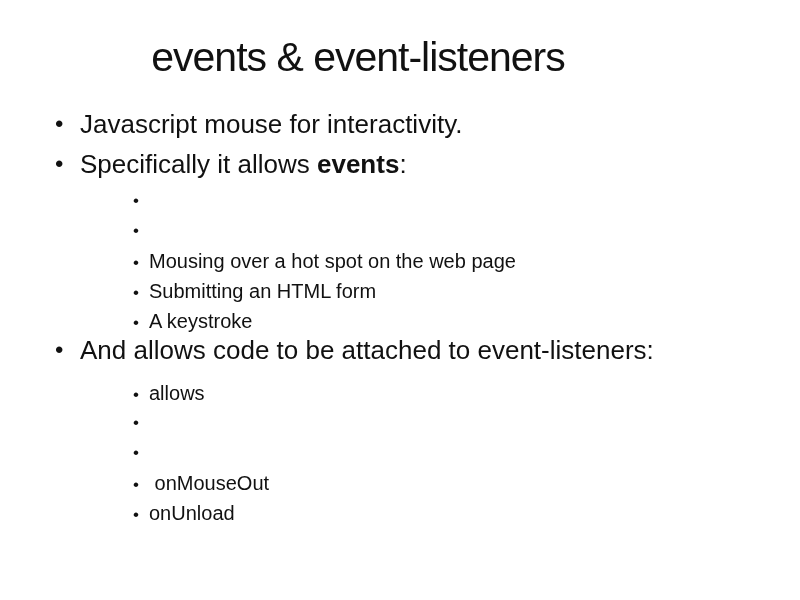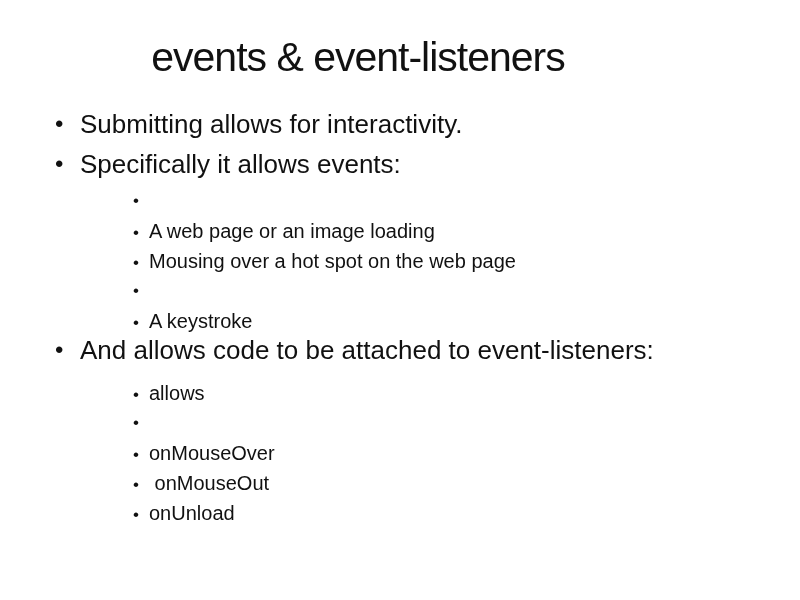--- a/index.html
+++ b/index.html
@@ -38,21 +38,21 @@
   }
   .l1 .bullet {
     flex: none;
     width: 25px;
     font-size: 24px;
   }
   .l1 .label { white-space: pre; }
   #bullet-1 { left: 55px; top: 110px; }
   #bullet-2 { left: 55px; top: 150px; }
   #bullet-3 { left: 55px; top: 336px; }
-  .bold { font-weight: 400; }
+  .bold { font-weight: 700; }
 
   .sublist {
     position: absolute;
     left: 133px;
     font-size: 20px;
     color: #111111;
   }
   #sublist-events   { top: 186px; }
   #sublist-listeners{ top: 378px; }
   .sub-item {
@@ -70,42 +70,42 @@
 </style>
 </head>
 <body>
 
 <div class="slide">
 
   <div class="title">events &amp; event-listeners</div>
 
   <div class="l1" id="bullet-1">
     <span class="bullet">•</span>
-    <span class="label">Submitting allows for interactivity.</span>
+    <span class="label">Javascript mouse for interactivity.</span>
   </div>
 
   <div class="l1" id="bullet-2">
     <span class="bullet">•</span>
     <span class="label"><span>Specifically it allows </span><span class="bold">events</span><span>:</span></span>
   </div>
 
   <div class="sublist" id="sublist-events">
     <div class="sub-item">
       <span class="bullet">•</span>
     </div>
     <div class="sub-item">
       <span class="bullet">•</span>
-      <span class="label">A web page or an image loading</span>
     </div>
     <div class="sub-item">
       <span class="bullet">•</span>
       <span class="label">Mousing over a hot spot on the web page</span>
     </div>
     <div class="sub-item">
       <span class="bullet">•</span>
+      <span class="label">Submitting an HTML form</span>
     </div>
     <div class="sub-item">
       <span class="bullet">•</span>
       <span class="label">A keystroke</span>
     </div>
   </div>
 
   <div class="l1" id="bullet-3">
     <span class="bullet">•</span>
     <span class="label">And allows code to be attached to event-listeners:</span>
@@ -114,21 +114,20 @@
   <div class="sublist" id="sublist-listeners">
     <div class="sub-item">
       <span class="bullet">•</span>
       <span class="label">allows</span>
     </div>
     <div class="sub-item">
       <span class="bullet">•</span>
     </div>
     <div class="sub-item">
       <span class="bullet">•</span>
-      <span class="label">onMouseOver</span>
     </div>
     <div class="sub-item">
       <span class="bullet">•</span>
       <span class="label"> onMouseOut</span>
     </div>
     <div class="sub-item">
       <span class="bullet">•</span>
       <span class="label">onUnload</span>
     </div>
   </div>

